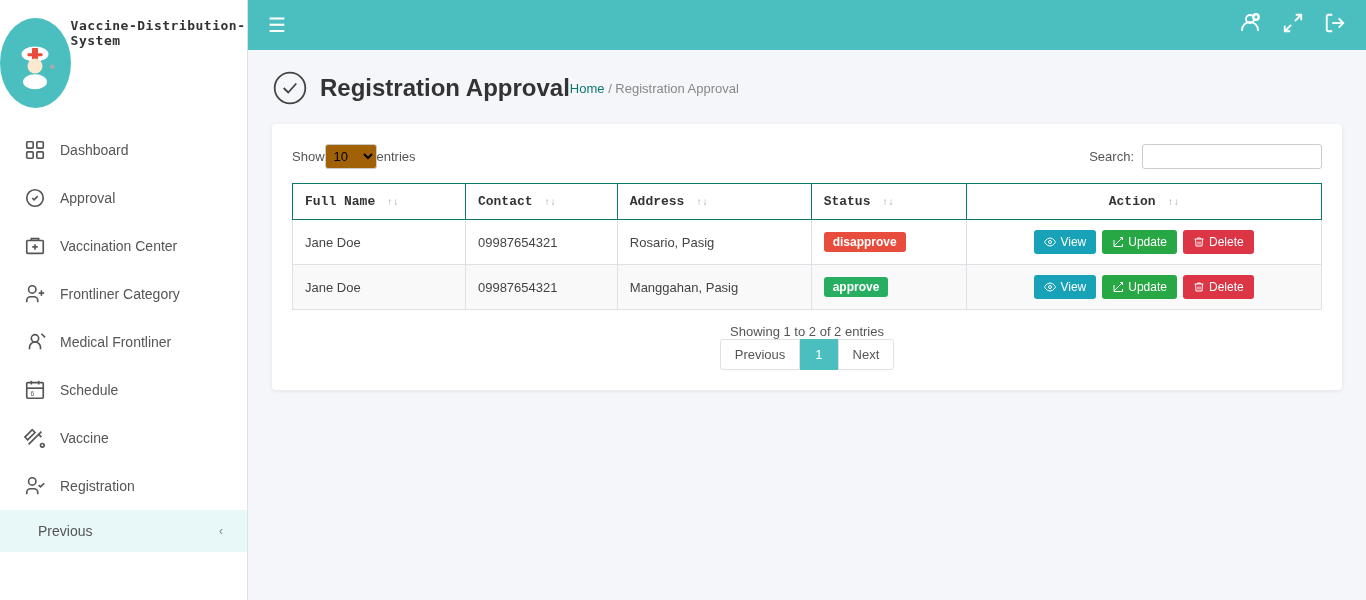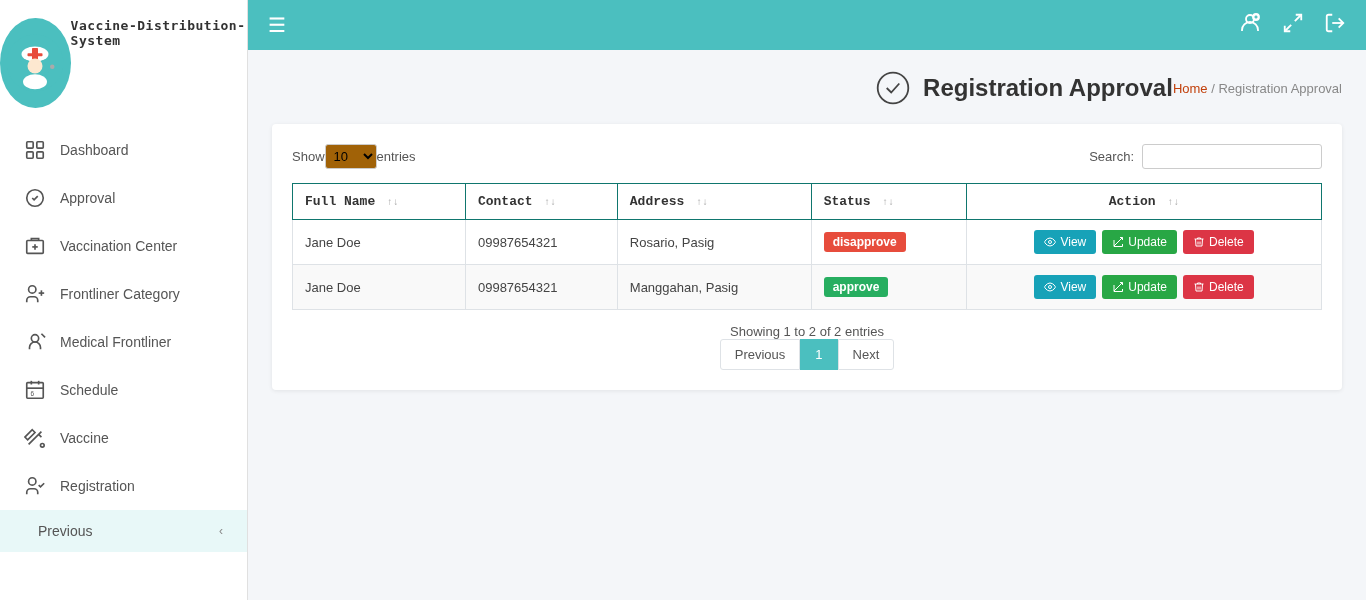--- a/index.html
+++ b/index.html
@@ -90,21 +90,21 @@
 
     
     .page-content {
       flex: 1;
       overflow-y: auto;
       padding: 20px 24px;
     }
     .page-header {
       display: flex;
       align-items: center;
-      justify-content: flex-end;
+      justify-content: flex-start;
       margin-bottom: 18px;
     }
     .page-title-row {
       display: flex;
       align-items: center;
       gap: 12px;
     }
     .page-title-icon {
       width: 36px;
       height: 36px;
@@ -112,21 +112,21 @@
     }
     .page-title-text {
       font-size: 24px;
       font-weight: 600;
       color: #333;
     }
     .breadcrumb {
       font-size: 13px;
       color: #888;
     }
-    .breadcrumb a { color: #c2410c; text-decoration: none; }
+    .breadcrumb a { color: #0f766e; text-decoration: none; }
     .breadcrumb span { color: #888; }
 
     
     .card {
       background: #fff;
       border-radius: 4px;
       padding: 20px;
       box-shadow: 0 1px 4px rgba(0,0,0,0.08);
     }
 

